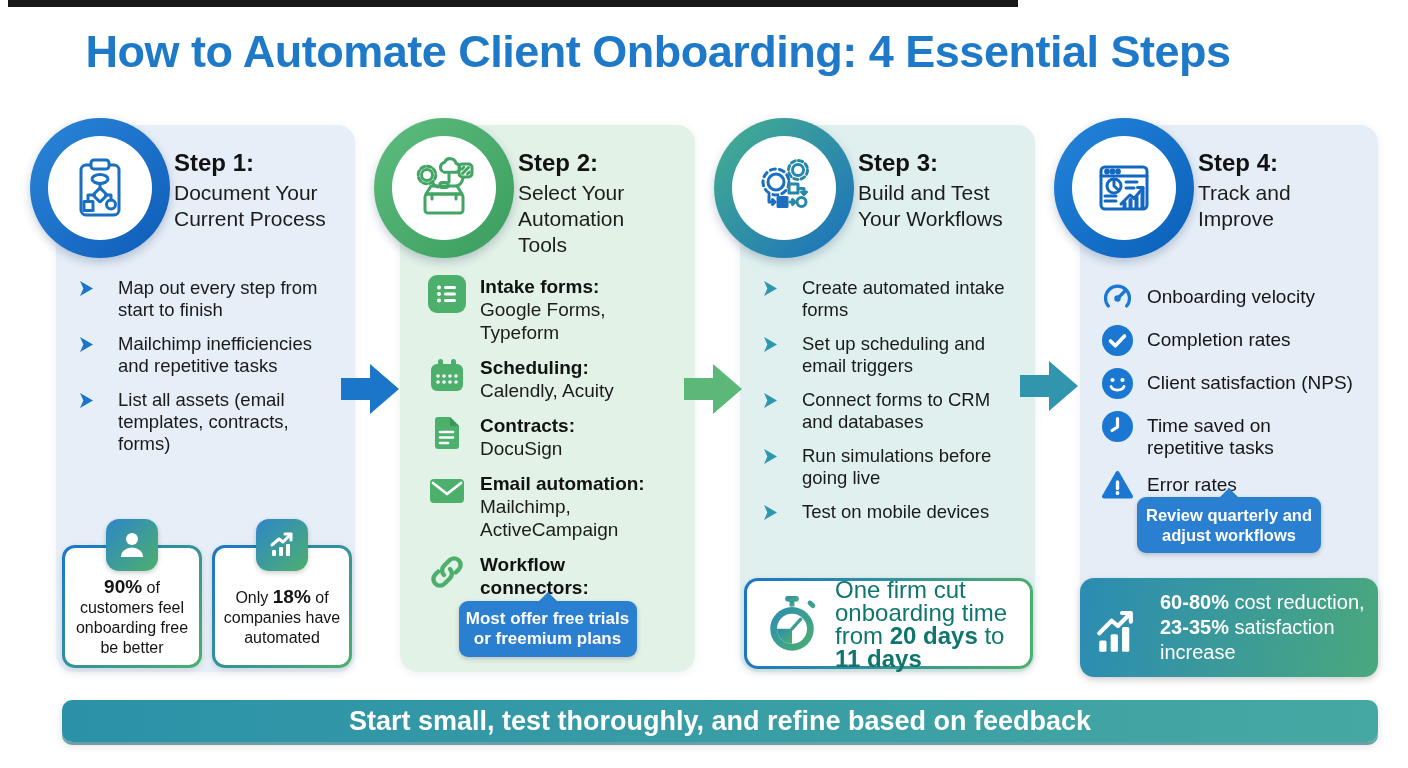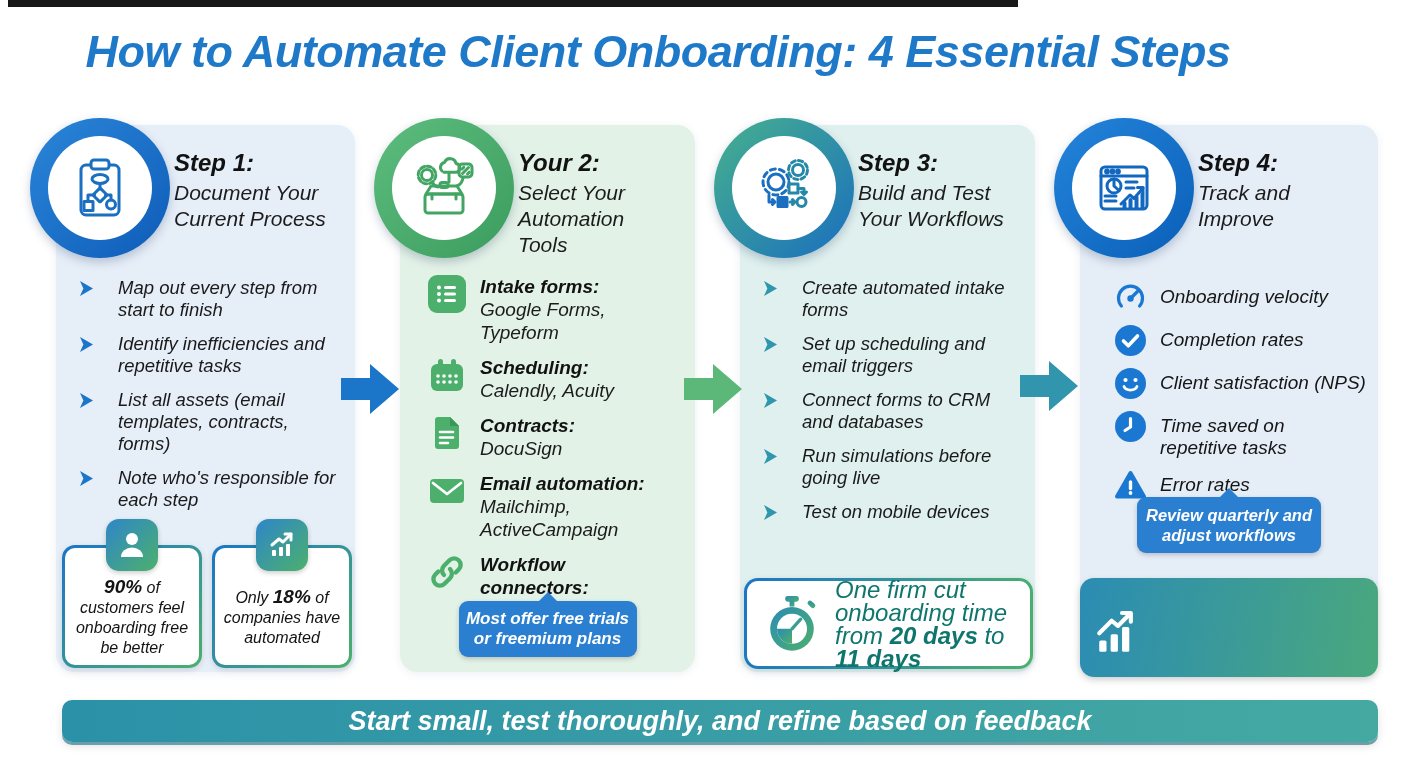--- a/index.html
+++ b/index.html
@@ -1,18 +1,18 @@
 <!DOCTYPE html>
 <html><head>
 <meta charset="utf-8">
 <style>
   * { margin:0; padding:0; box-sizing:border-box; }
   html,body { width:1408px; height:768px; background:#ffffff; overflow:hidden;
               font-family:"Liberation Sans","DejaVu Sans",sans-serif; }
-  .canvas { position:relative; width:1316px; height:768px; background:#ffffff;font-style:italic; }
+  .canvas { position:relative; width:1316px; height:768px; background:#ffffff; }
 
   .top-strip { position:absolute; left:8px; top:0; width:1010px; height:7px; background:#181818; }
 
   .main-title { position:absolute; left:0; top:26px; width:100%; text-align:center;
     font-size:45px; font-weight:bold; letter-spacing:-0.5px; color:#1e79c8; }
 
   
   .panel { position:absolute; top:125px; height:547px; border-radius:18px;
            box-shadow:0 2px 8px rgba(40,70,110,0.08); }
   .panel-1 { left:56px;  width:299px; background:#e6eef8; }
@@ -78,21 +78,21 @@
 
   
   .highlight-box { position:absolute; left:4px; right:2px; bottom:3px; border-radius:14px;
     padding:3px; background:linear-gradient(100deg,#1b75c8,#4cb06c);
     box-shadow:0 2px 6px rgba(0,0,0,.12); }
   .highlight-inner { background:#fff; border-radius:11px; height:85px; display:flex;
     align-items:center; gap:12px; padding:0 10px 0 14px; }
   .highlight-text { font-size:24px; line-height:23px; color:#0f766e; width:196px; }
 
   
-  .metrics { position:absolute; left:34px; top:156px; width:256px;
+  .metrics { position:absolute; left:21px; top:156px; width:256px;
              display:flex; flex-direction:column; gap:10px; }
   .metric { display:flex; gap:13px; align-items:flex-start; min-height:33px; }
   .metric-icon { flex:0 0 33px; width:33px; height:33px; margin-top:0; }
   .metric-label { font-size:19px; color:#161616; line-height:22px; padding-top:5px; }
   .metric-label.two-line { width:175px; }
 
   
   .result-box { position:absolute; left:0; right:0; bottom:-5px; height:99px; border-radius:14px;
     background:linear-gradient(100deg,#2b8cb4,#4aa87d); display:flex; align-items:center;
     gap:10px; padding:0 8px 0 12px; box-shadow:0 3px 7px rgba(0,0,0,.18); }
@@ -144,29 +144,25 @@
       <div class="step-label">Step 1:</div>
       <div class="step-title">Document Your Current Process</div>
     </div>
     <div class="bullets">
       <div class="bullet">
           <span class="chev chev-blue"></span>
           <span>Map out every step from start to finish</span>
         </div>
       <div class="bullet">
           <span class="chev chev-blue"></span>
-          <span>Identify inefficiencies and repetitive tasks</span>
+          <span>Mailchimp inefficiencies and repetitive tasks</span>
         </div>
       <div class="bullet">
           <span class="chev chev-blue"></span>
           <span style="width:205px">List all assets (email templates, contracts, forms)</span>
-        </div>
-      <div class="bullet">
-          <span class="chev chev-blue"></span>
-          <span>Note who's responsible for each step</span>
         </div>
     </div>
     <div class="stats">
       <div class="stat-box">
         <div class="stat-badge">
           <svg width="34" height="34" viewBox="0 0 34 34">
             <circle cx="17" cy="11" r="6" fill="#fff"></circle>
             <path d="M6 29 a11 9.5 0 0 1 22 0 Z" fill="#fff"></path>
           </svg>
         </div>
@@ -202,21 +198,21 @@
           <path d="M54.5 21.5 l6-6 M54 17 l1.8-1.8 M59.5 22 l1.8-1.8"></path>
           <path d="M24 30 q2 4 6 5 M41 22 v8 M55 26 q-1 6 -6 8"></path>
           <path d="M18 42 L23 34 H49 L54 42 Z"></path>
           <rect x="17" y="42" width="38" height="19" rx="3"></rect>
           <rect x="32" y="30.5" width="8" height="5" rx="2"></rect>
           <path d="M24 42 v5 M48 42 v5"></path>
         </svg>
       </div>
     </div>
     <div class="step-head">
-      <div class="step-label">Your 2:</div>
+      <div class="step-label">Step 2:</div>
       <div class="step-title" style="width:150px">Select Your Automation Tools</div>
     </div>
     <div class="tools">
       <div class="tool">
         <div class="tool-icon tool-chip">
           <svg width="30" height="30" viewBox="0 0 30 30">
             <circle cx="7" cy="8.5" r="2" fill="#fff"></circle>
               <rect x="12" y="7" width="12" height="3" rx="1.5" fill="#fff"></rect>
             <circle cx="7" cy="15" r="2" fill="#fff"></circle>
               <rect x="12" y="13.5" width="12" height="3" rx="1.5" fill="#fff"></rect>
@@ -446,20 +442,23 @@
     <div class="result-box">
       <div>
         <svg width="58" height="58" viewBox="0 0 56 56">
           <path d="M7 33 L19 21 l6 5 L36 15" stroke="#fff" stroke-width="4" fill="none" stroke-linecap="round" stroke-linejoin="round"></path>
           <path d="M29 13.5 h8.5 v8.5" stroke="#fff" stroke-width="4" fill="none" stroke-linecap="round" stroke-linejoin="round"></path>
           <rect x="7" y="40" width="7" height="11" rx="1.5" fill="#fff"></rect>
           <rect x="18" y="34" width="7" height="17" rx="1.5" fill="#fff"></rect>
           <rect x="29" y="27" width="7" height="24" rx="1.5" fill="#fff"></rect>
         </svg>
       </div>
+      <div class="result-text">
+        <span class="bold">60-80%</span><span> cost reduction, </span><span class="bold">23-35%</span><span> satisfaction increase</span>
+      </div>
     </div>
   </div>
 
   <div class="flow-arrow arrow-1"></div>
   <div class="flow-arrow arrow-2"></div>
   <div class="flow-arrow arrow-3"></div>
 
   <div class="banner">Start small, test thoroughly, and refine based on feedback</div>
 
 </div>

